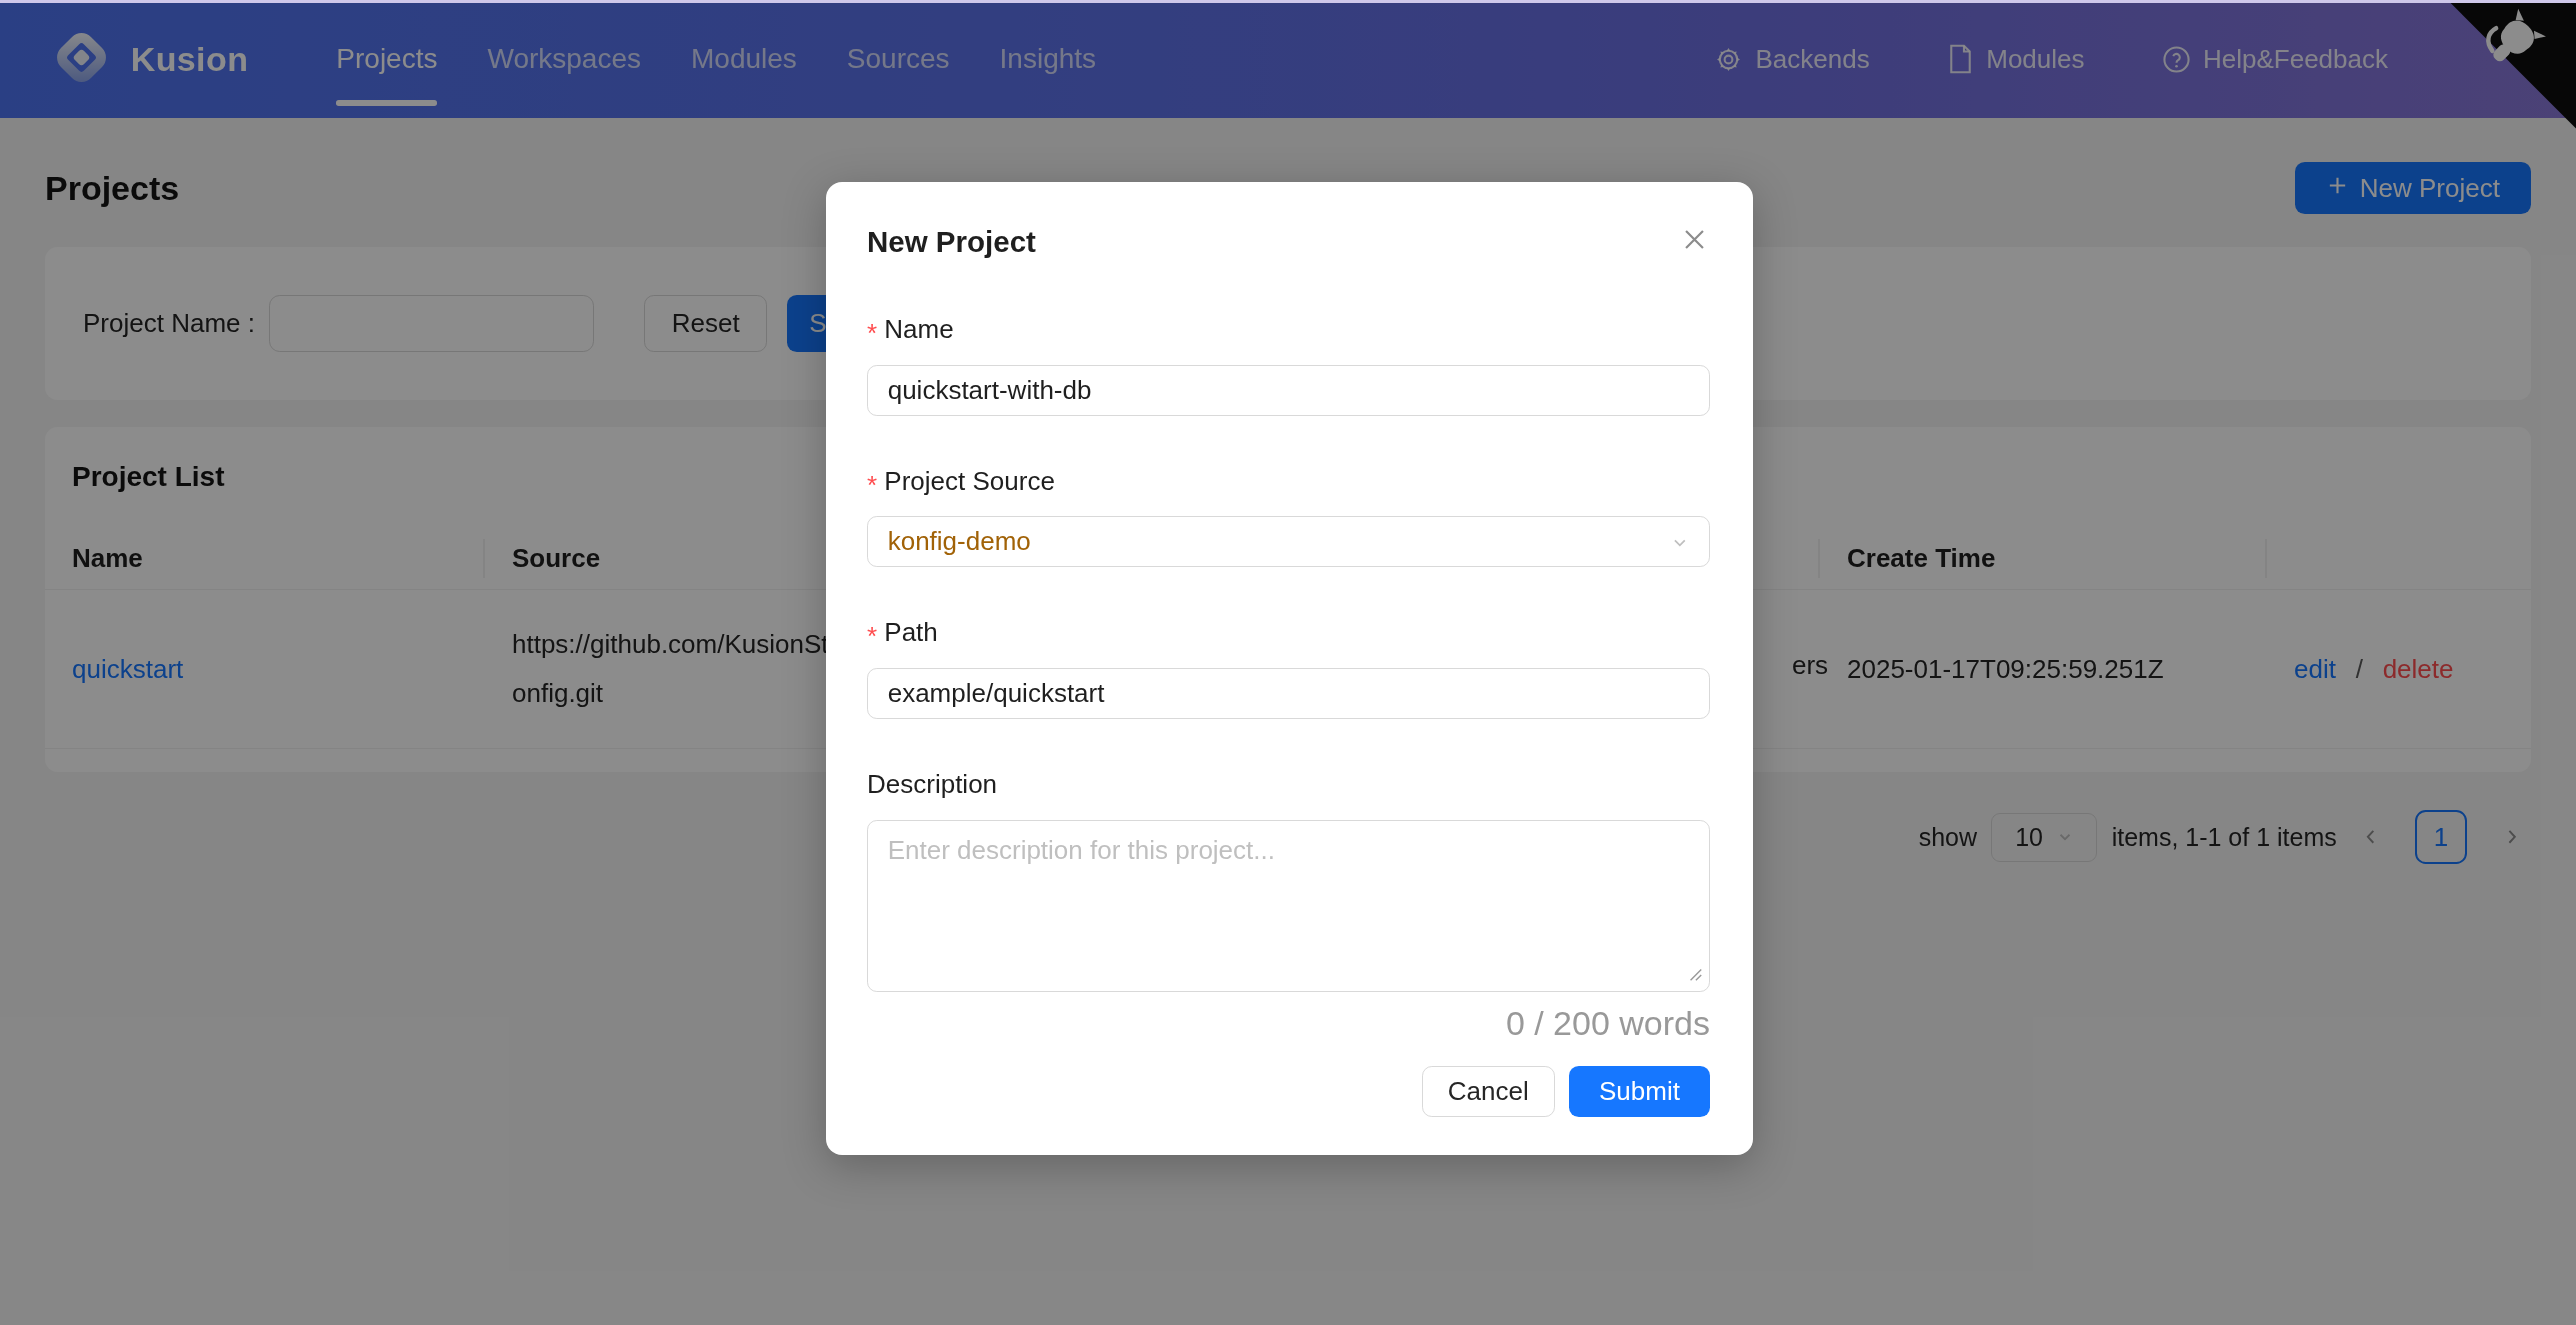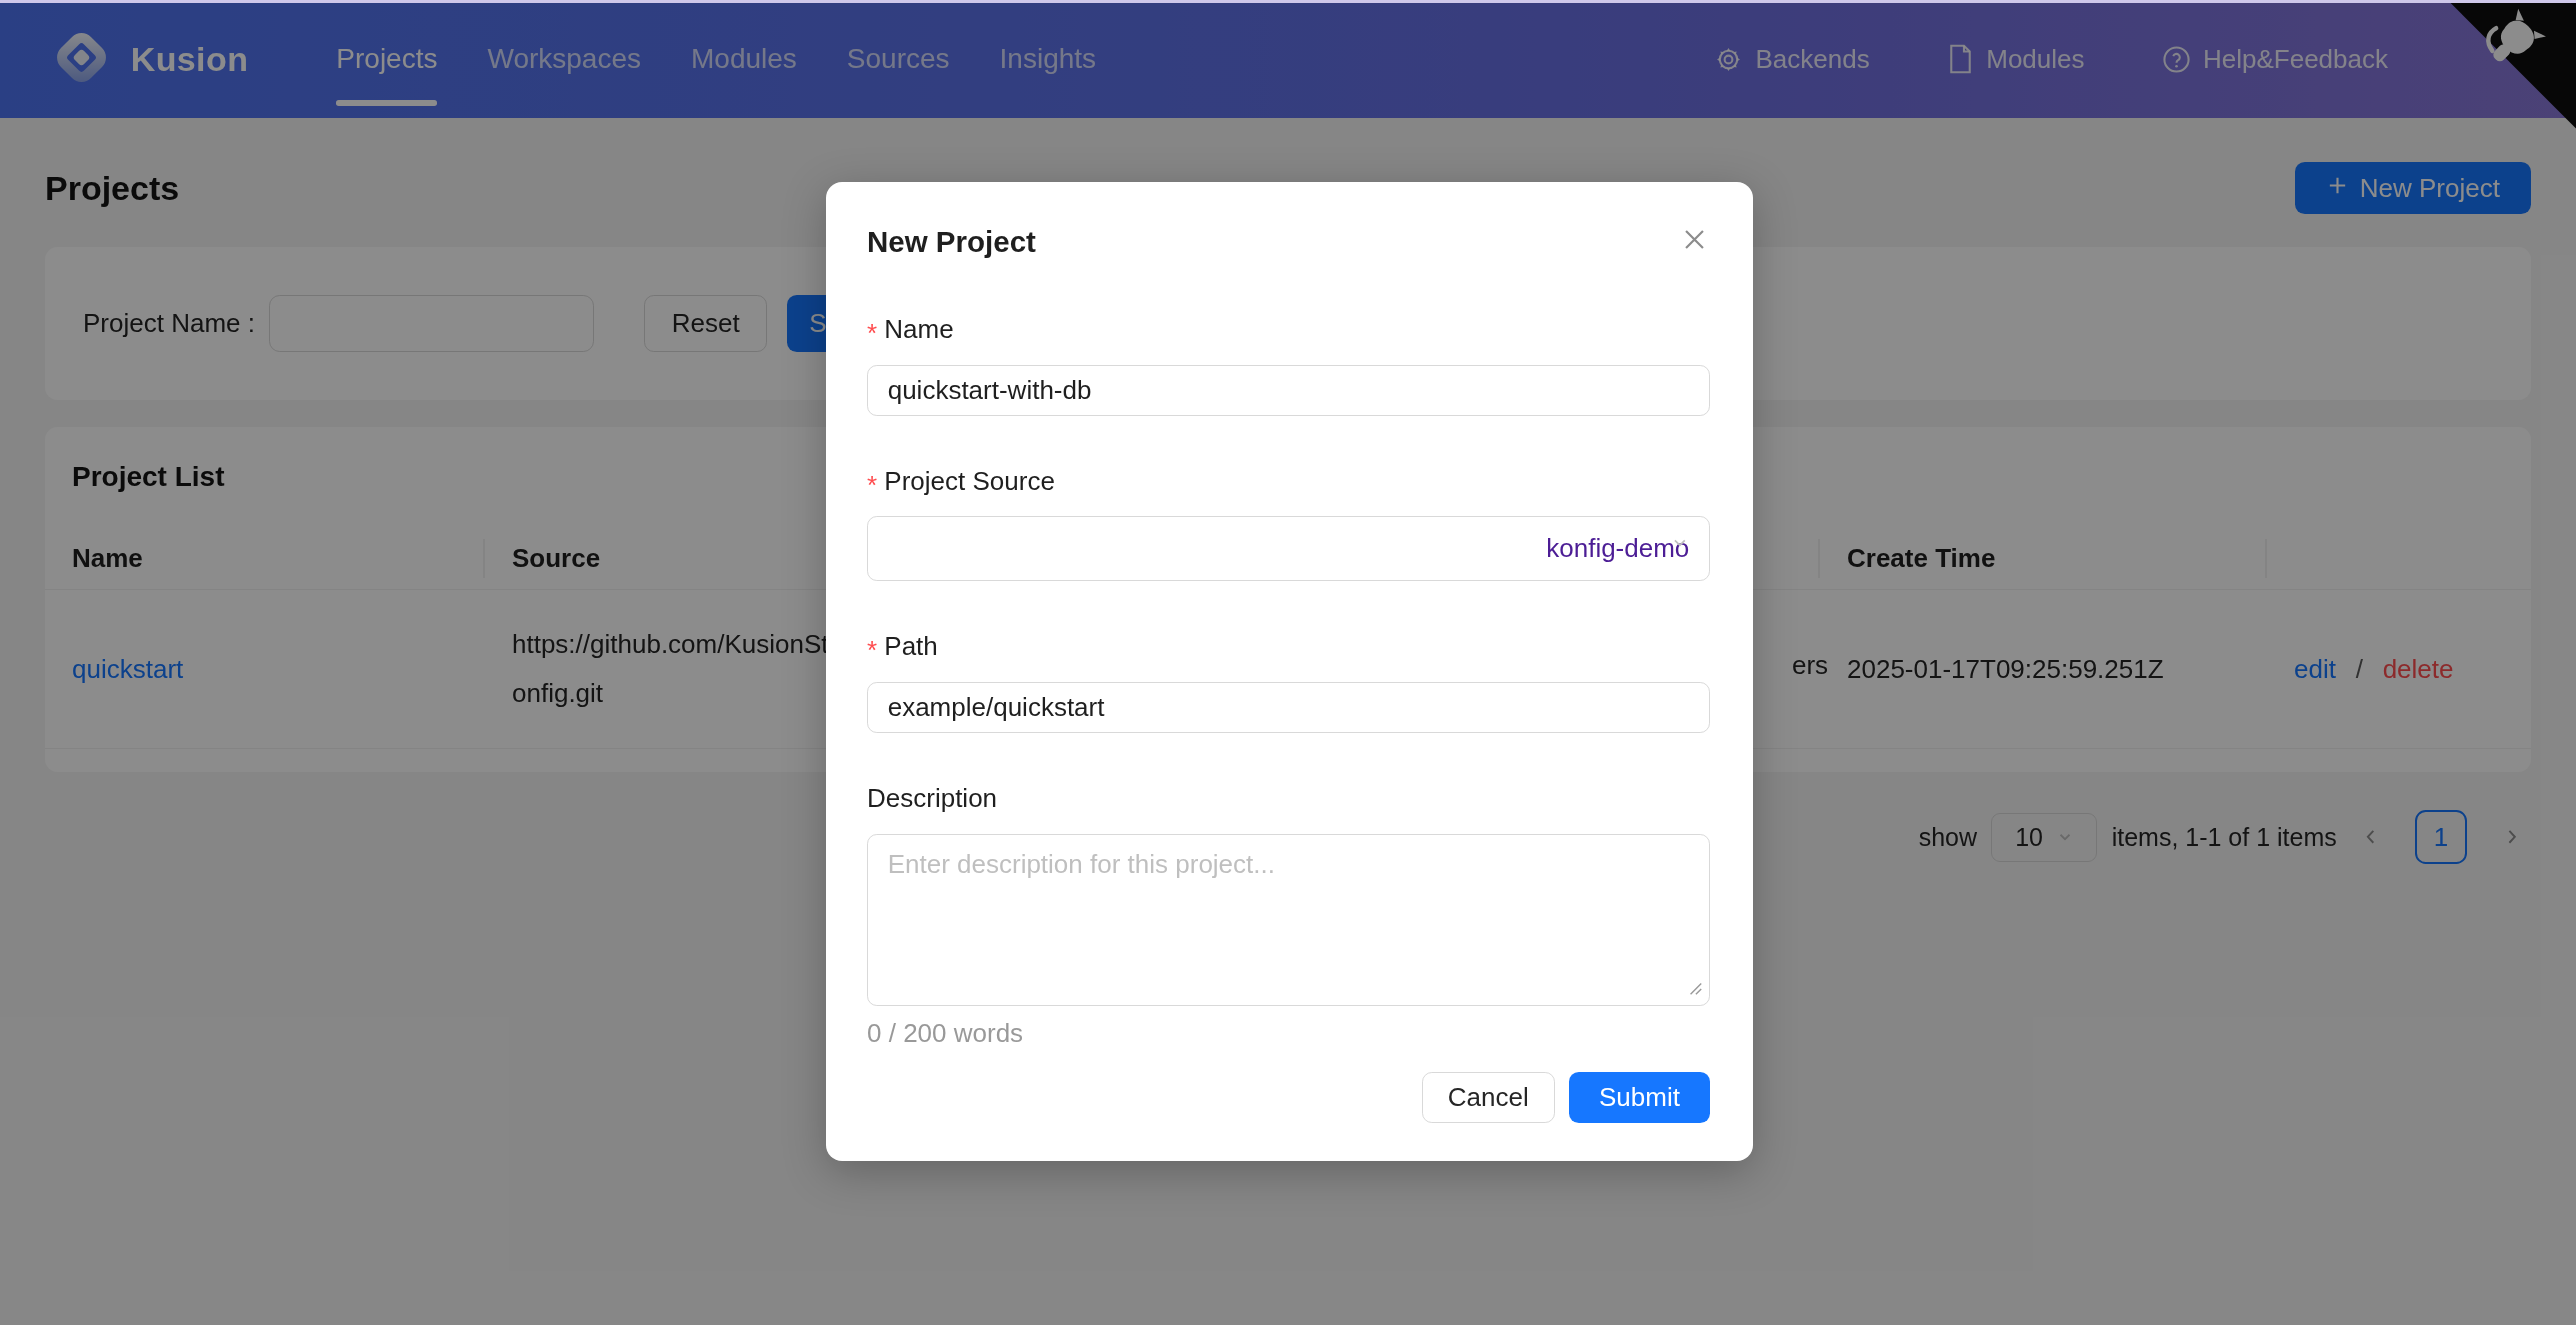--- a/index.html
+++ b/index.html
@@ -84,31 +84,31 @@
     padding:43px 43px 38px 41px;
   }
   .modal-title { font-size:29.5px; font-weight:bold; color:#1f1f1f; }
   .modal-close { position:absolute; top:39px; right:39px; width:39px; height:39px;
     display:flex; align-items:center; justify-content:center; cursor:pointer; border:none; background:none; }
   .field { margin-top:0; }
   .field-label { display:flex; align-items:center; gap:7.2px; font-size:26px; color:#1f1f1f; margin-bottom:19.7px; }
   .req { color:#ff4d4f; font-size:26px; transform:translateY(3.6px); }
   .m-input { width:100%; height:51px; border:1.8px solid #d9d9d9; border-radius:9.8px; font-size:26px;
     color:#1f1f1f; padding:0 19.7px; outline:none; background:#fff; font-family:"Liberation Sans", sans-serif; }
-  .m-select { position:relative; width:100%; height:65px; border:1.8px solid #d9d9d9; border-radius:9.8px;
-    display:flex; align-items:center; padding:0 19.7px; font-size:26px; color:#4c1d95; cursor:pointer; background:#fff;justify-content:flex-end; }
+  .m-select { position:relative; width:100%; height:51px; border:1.8px solid #d9d9d9; border-radius:9.8px;
+    display:flex; align-items:center; padding:0 19.7px; font-size:26px; color:#a16207; cursor:pointer; background:#fff; }
   .m-select svg { position:absolute; right:19.7px; top:16px; }
   .gap-title { height:55px; }
   .gap-field { height:50px; }
   .ta-wrap { position:relative; }
   .m-textarea { width:100%; height:172px; border:1.8px solid #d9d9d9; border-radius:9.8px; font-size:26px;
     color:#1f1f1f; padding:14.3px 19.7px; resize:none; outline:none; font-family:"Liberation Sans", sans-serif; display:block; background:#fff; }
   .m-textarea::placeholder { color:#bfbfbf; }
   .resize-handle { position:absolute; right:7.2px; bottom:7.2px; pointer-events:none; }
-  .counter { font-size:26px; color:#999999; margin-top:12.5px; }
+  .counter { text-align:right; font-size:34px; color:#999999; margin-top:12.5px; }
   .modal-footer { display:flex; justify-content:flex-end; gap:14.3px; margin-top:23px; }
   .cancel-btn { width:133px; height:51px; }
   .submit-btn { width:141px; height:51px; }
 </style>
 </head>
 <body>
 
 <div class="canvas">
 
   <header class="topbar">

